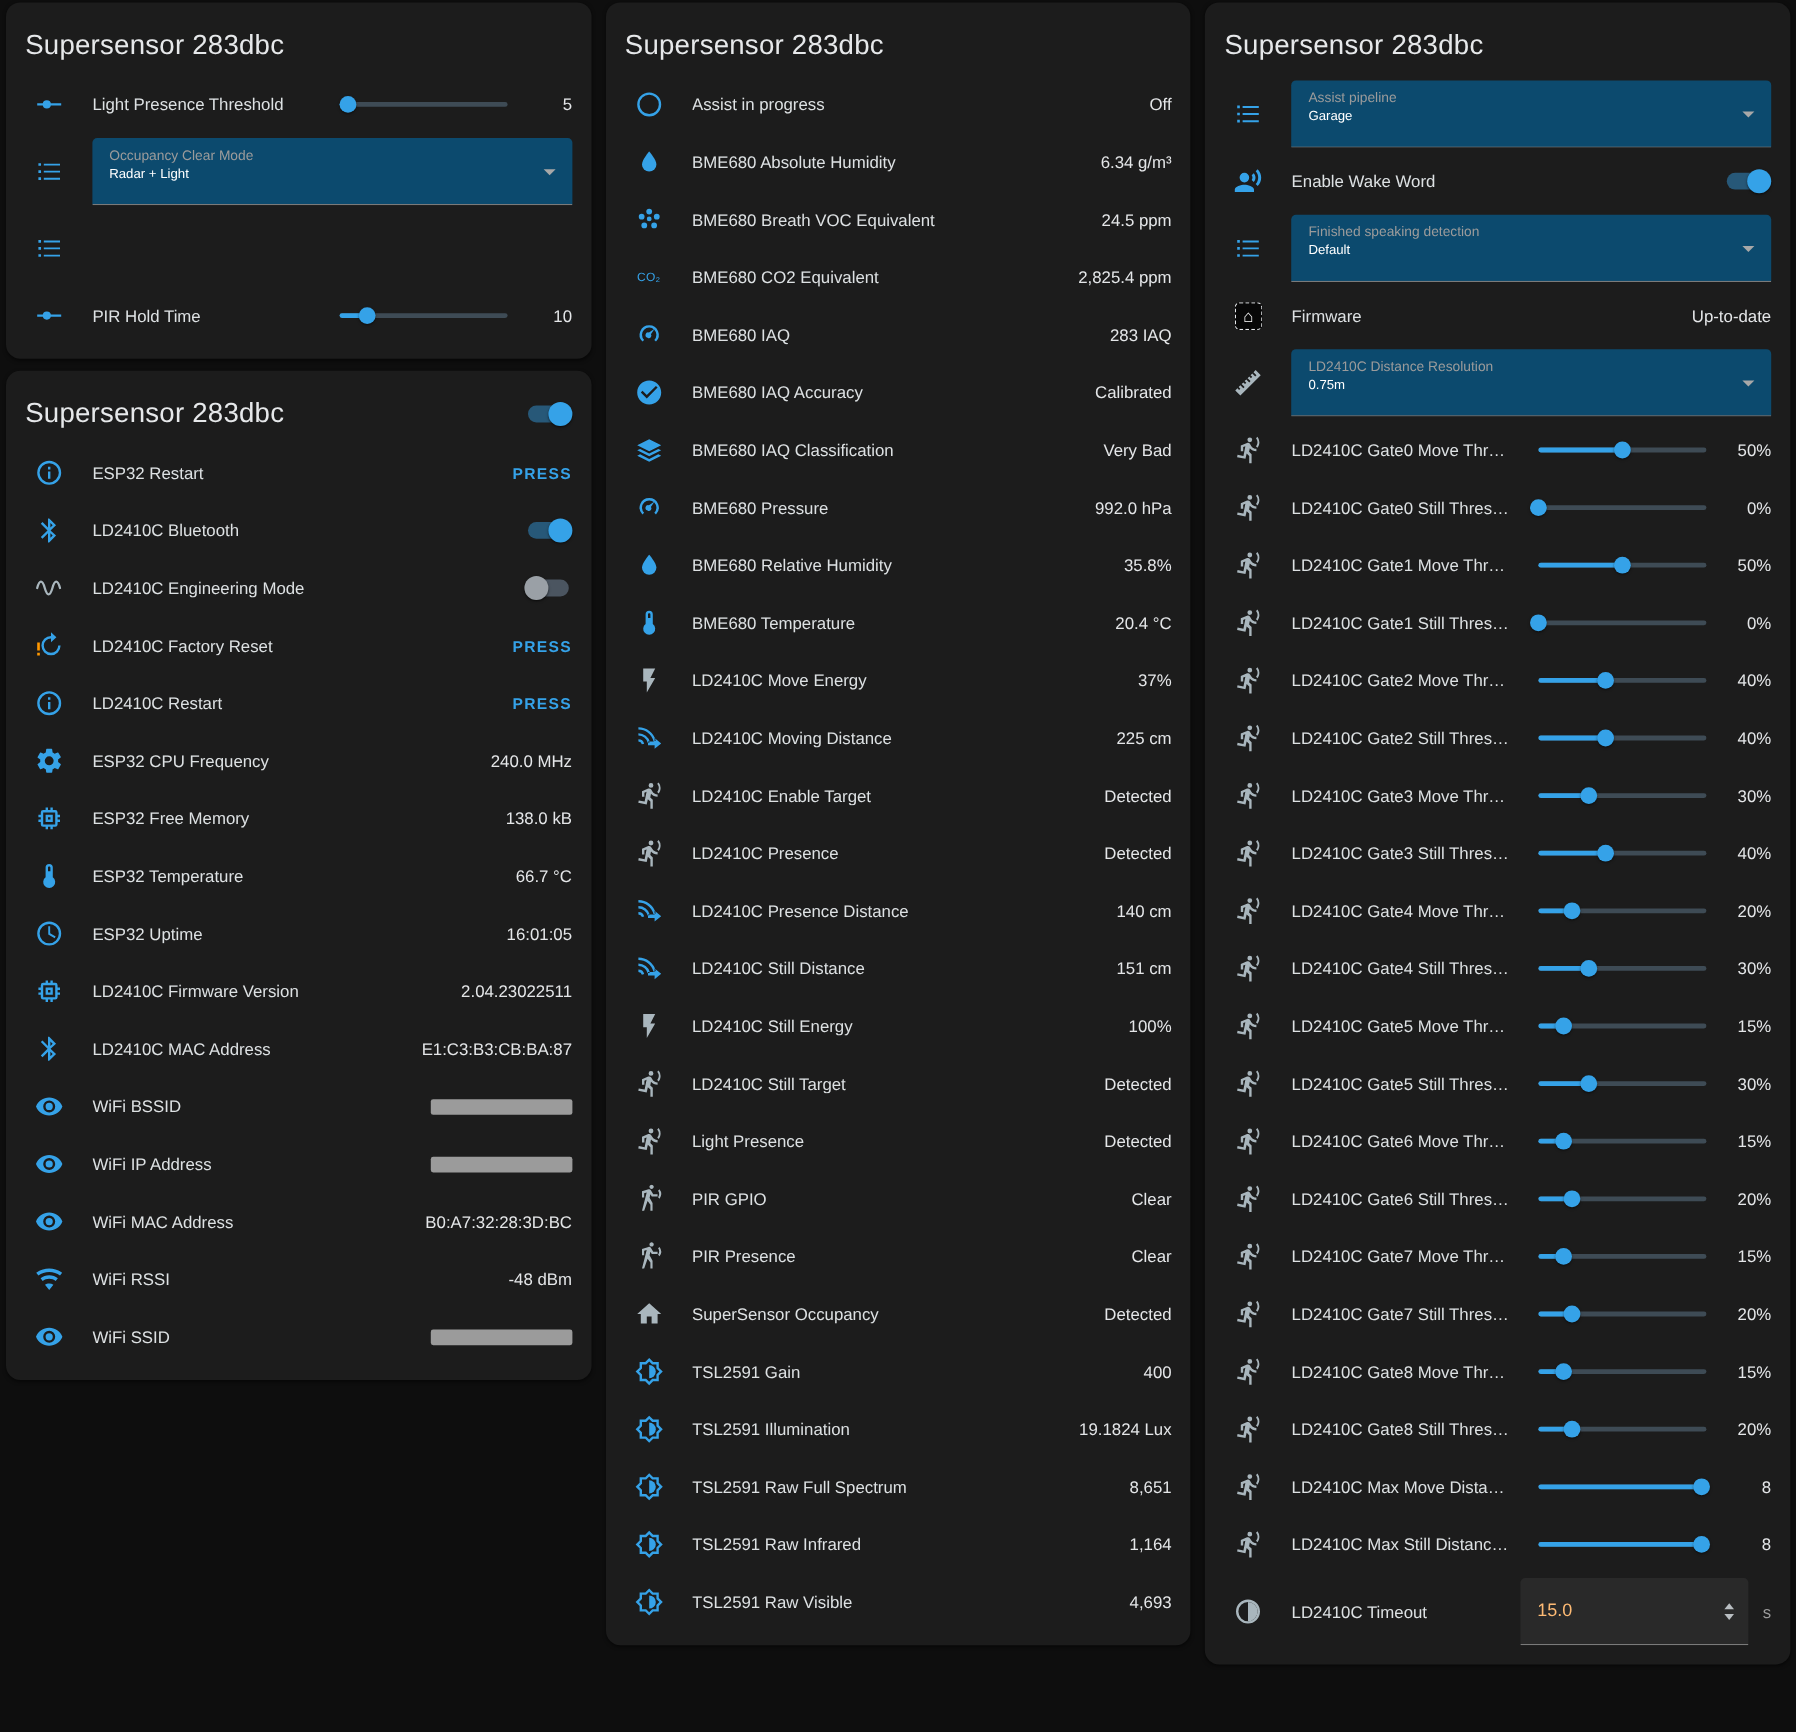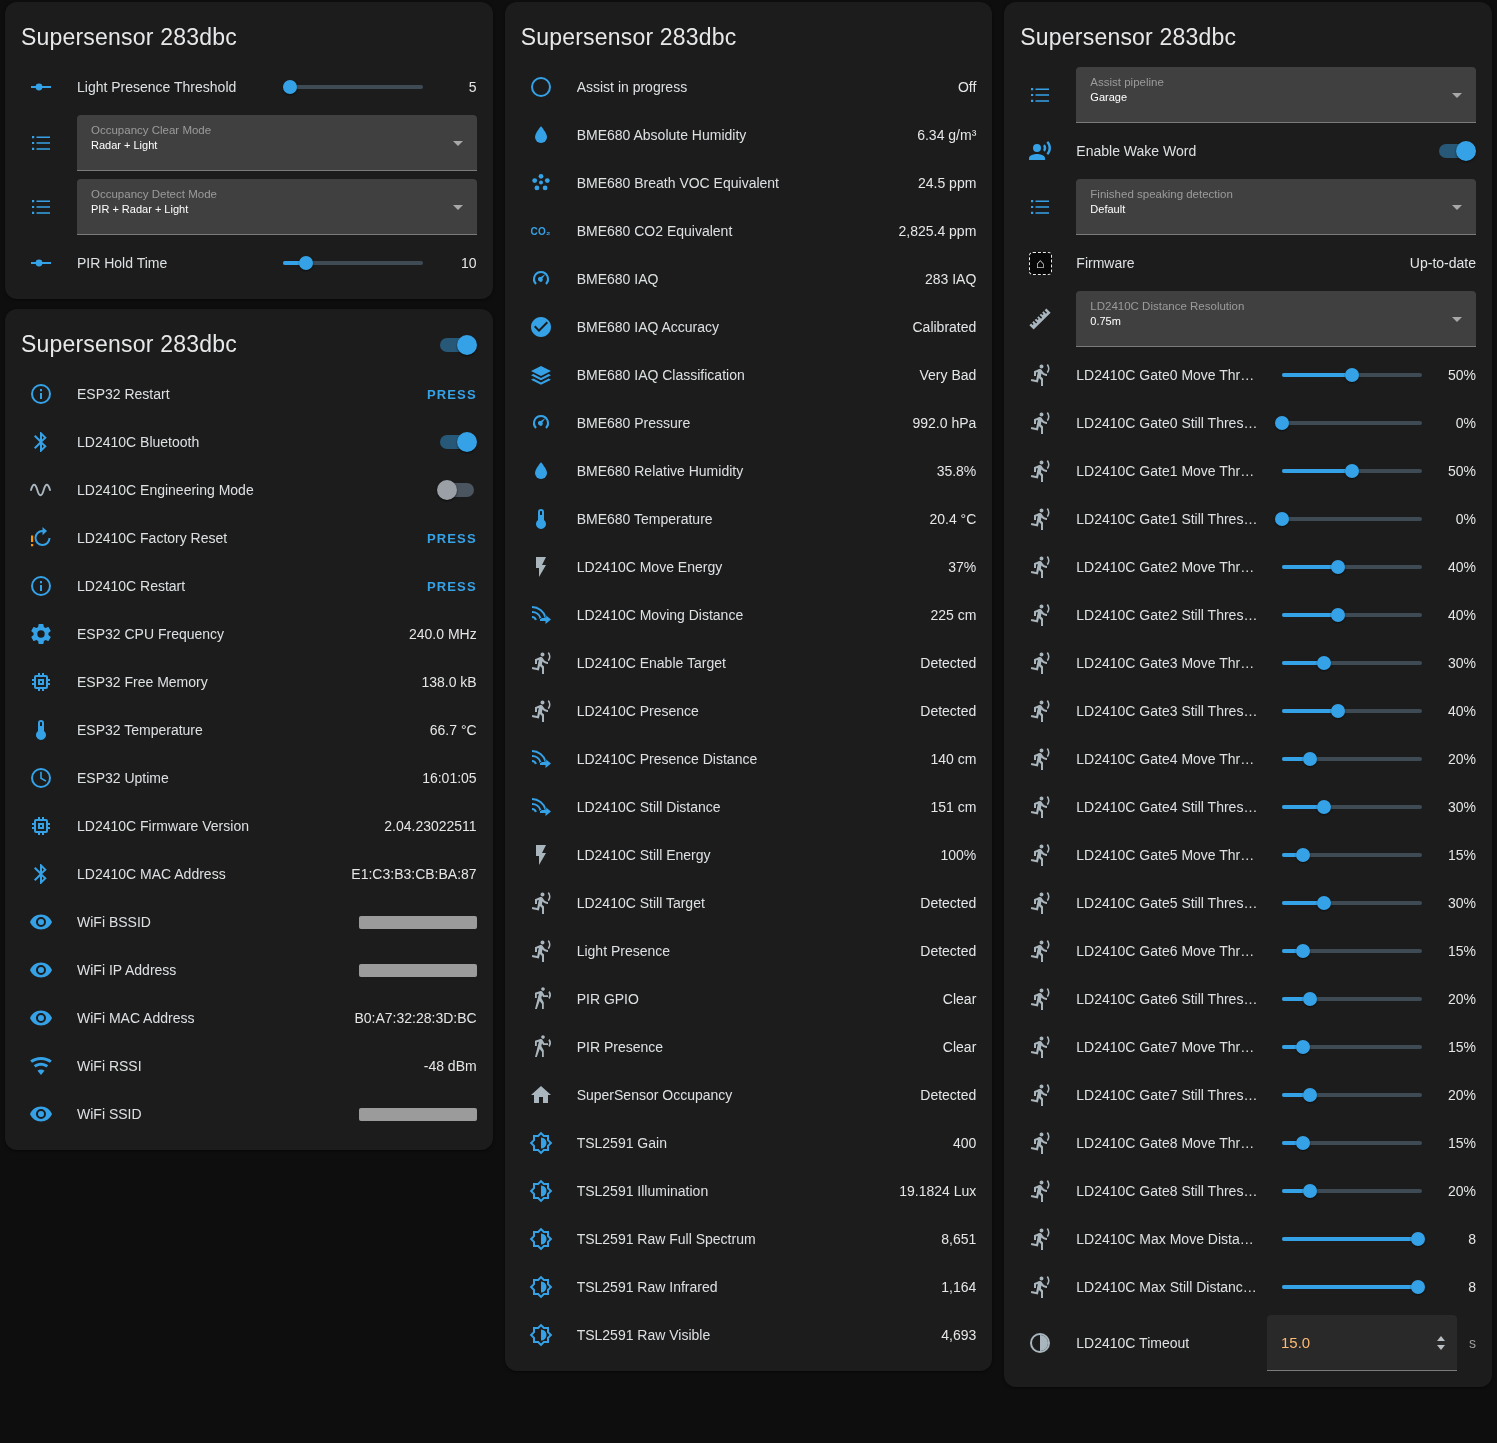--- a/index.html
+++ b/index.html
@@ -21,39 +21,39 @@
   .column{display:flex;flex-direction:column;gap:10px;min-width:0}
   .card{background:var(--card);border-radius:12px;padding:2px 0 12px;box-shadow:0 1px 3px rgba(0,0,0,.5)}
   .card-header{display:flex;align-items:center;padding:20px 16px 12px}
   .card-title{flex:1;font-size:23px;font-weight:400;color:#e6e8ea;letter-spacing:.2px}
   .row{display:flex;align-items:center;height:48px;padding:0 16px;min-width:0}
   .row.tall{height:64px}
   .icon{flex:0 0 24px;width:24px;height:24px;margin:0 24px 0 8px;color:var(--blue);display:flex;align-items:center;justify-content:center}
   .icon.muted{color:var(--muted)}
   .icon svg{display:block;width:24px;height:24px;fill:currentColor}
   .icon .warn{fill:var(--warn)}
-  .co2txt{font-size:10px;font-weight:700;letter-spacing:.3px}
+  .co2txt{font-size:10px;font-weight:400;letter-spacing:.3px}
   .esph{width:23px;height:23px;border:1.6px dashed #e8eaed;border-radius:4px;background:#070707;color:#fff;font-size:14px;line-height:20px;text-align:center;display:block}
   .label{flex:1 1 auto;min-width:0;font-size:14px;color:#dde1e3;white-space:nowrap;overflow:hidden}
   .value{font-size:14px;color:var(--txt);white-space:nowrap;text-align:right;margin-left:12px}
   .press{background:none;border:none;cursor:pointer;color:var(--blue);font-family:inherit;font-size:13px;font-weight:600;letter-spacing:1.1px;margin-left:12px}
   
   .slider{flex:0 0 140px;width:140px;height:26px;position:relative;display:flex;align-items:center;margin-left:8px;cursor:pointer}
   .slider .track{position:relative;width:100%;height:4px;border-radius:2px;background:#3e4b55}
   .slider .fill{position:absolute;left:0;top:0;height:100%;border-radius:2px;background:var(--blue)}
   .slider .thumb{position:absolute;top:50%;width:14px;height:14px;border-radius:50%;background:var(--blue);transform:translate(-50%,-50%);box-shadow:0 1px 2px rgba(0,0,0,.5)}
   .slider-value{min-width:42px}
   
   .switch{position:relative;flex:0 0 40px;width:40px;height:20px;margin-left:12px;cursor:pointer}
   .switch .trk{position:absolute;left:3px;right:3px;top:3px;height:14px;border-radius:7px;background:#4b5560}
   .switch.on .trk{background:rgba(53,162,232,.45)}
   .switch .th{position:absolute;left:0;top:0;width:20px;height:20px;border-radius:50%;background:#9aa0a6;box-shadow:0 1px 2px rgba(0,0,0,.6)}
   .switch.on .th{left:20px;background:var(--blue)}
   
-  .select{flex:1 1 auto;min-width:0;height:56px;margin:4px 0;background:#404040;border-radius:4px 4px 0 0;border-bottom:1px solid #7a7a7a;position:relative;padding:9px 36px 0 14px;cursor:pointer}
+  .select{flex:1 1 auto;min-width:0;height:56px;margin:4px 0;background:#0c4a6e;border-radius:4px 4px 0 0;border-bottom:1px solid #7a7a7a;position:relative;padding:9px 36px 0 14px;cursor:pointer}
   .sel-label{font-size:11.5px;color:var(--sub);white-space:nowrap;overflow:hidden}
   .sel-value{font-size:11px;color:#fff;margin-top:3px;white-space:nowrap;overflow:hidden}
   .caret{position:absolute;right:14px;top:50%;margin-top:-2px;width:0;height:0;border-left:5px solid transparent;border-right:5px solid transparent;border-top:5px solid #a8a8a8}
   
   .numbox{flex:0 0 190px;width:190px;height:56px;background:#292929;border-radius:4px 4px 0 0;border-bottom:1px solid #7a7a7a;display:flex;align-items:center;padding:0 10px 0 14px;margin-left:12px}
   .num-value{flex:1;font-size:15px;color:#fdba74}
   .stepper{display:flex;flex-direction:column;gap:4px;align-items:center;padding:0 2px}
   .step{width:0;height:0;border-left:4.5px solid transparent;border-right:4.5px solid transparent;cursor:pointer}
   .step.up{border-bottom:5px solid #b9bec2}
   .step.down{border-top:5px solid #b9bec2}
@@ -97,25 +97,20 @@
             <div class="sel-value">Radar + Light</div>
             <span class="caret"></span>
           </div>
         </div>
         <div class="row tall">
           <span class="icon">
             <svg viewBox="0 0 24 24">
               <path d="M3 5h2.2v2.2H3zM7.5 5.4h13.5v1.6H7.5zM3 10.9h2.2v2.2H3zM7.5 11.2h13.5v1.6H7.5zM3 16.8h2.2v2.2H3zM7.5 17.2h13.5v1.6H7.5z"></path>
             </svg>
           </span>
-          <div class="select">
-            <div class="sel-label">Occupancy Detect Mode</div>
-            <div class="sel-value">PIR + Radar + Light</div>
-            <span class="caret"></span>
-          </div>
         </div>
         <div class="row">
           <span class="icon">
             <svg viewBox="0 0 24 24">
               <path d="M2 11h20v2H2z"></path>
               <circle cx="10" cy="12" r="3.4"></circle>
             </svg>
           </span>
           <span class="label">PIR Hold Time</span>
           <div class="slider">

